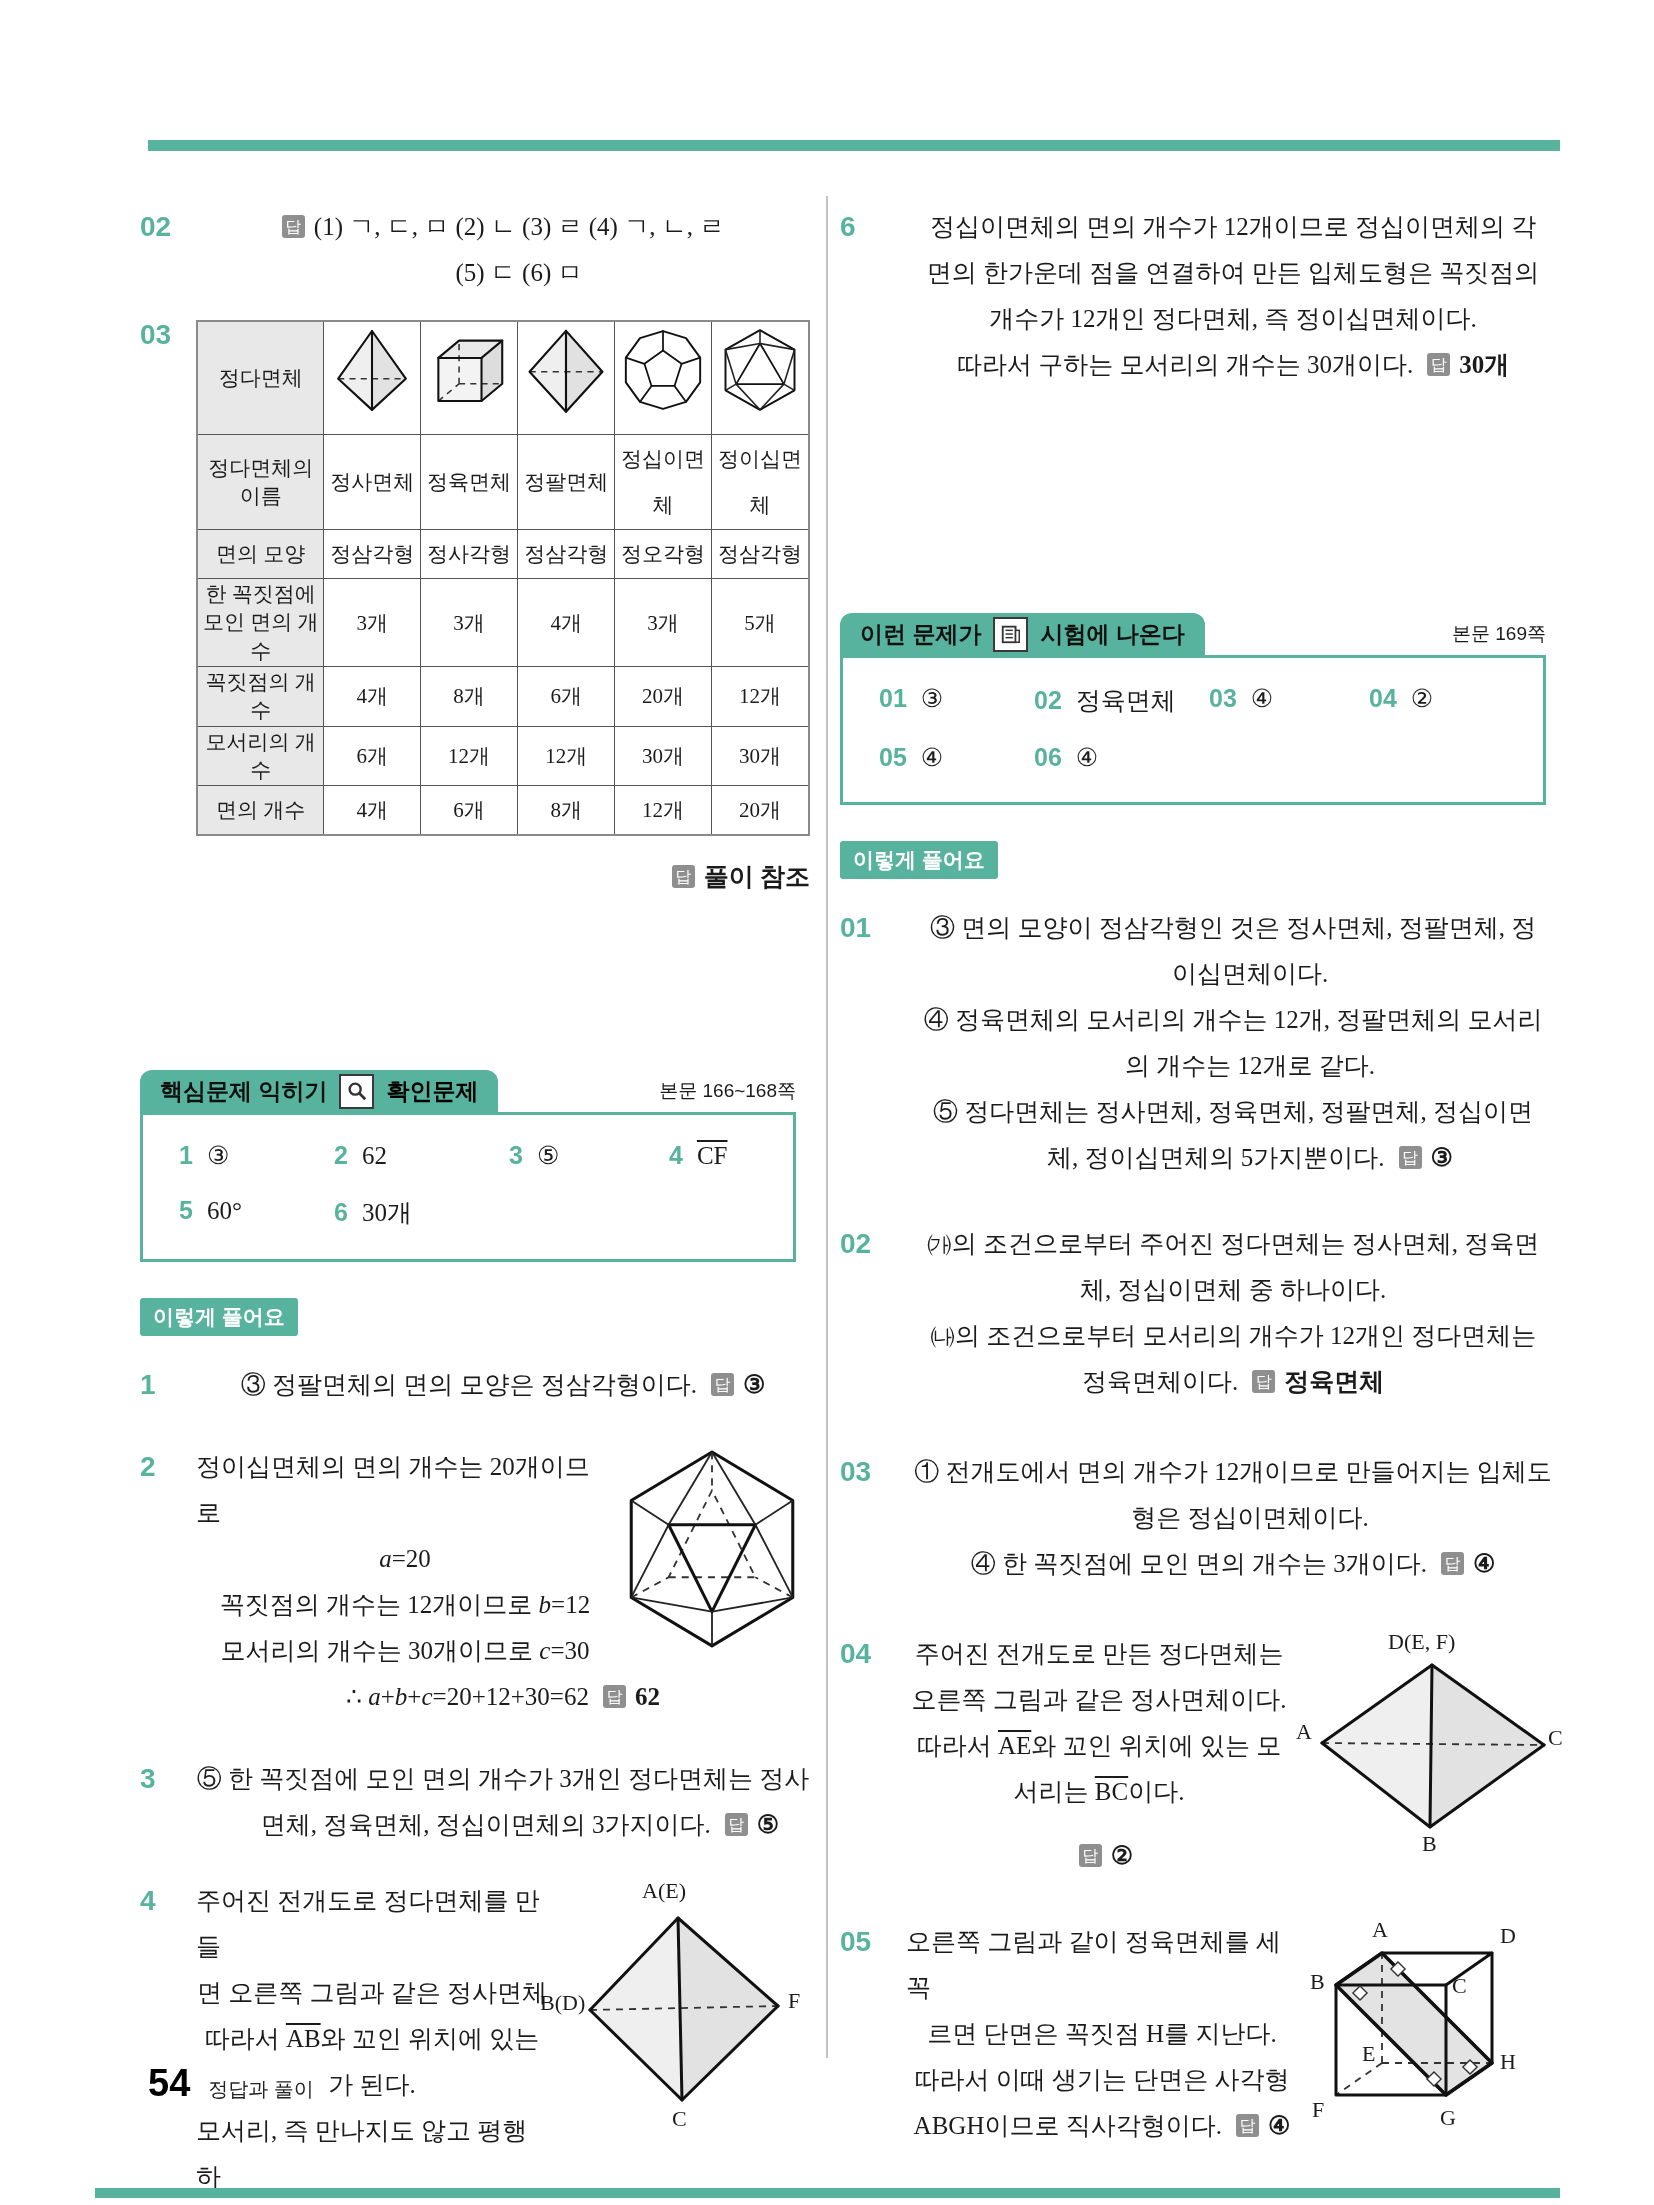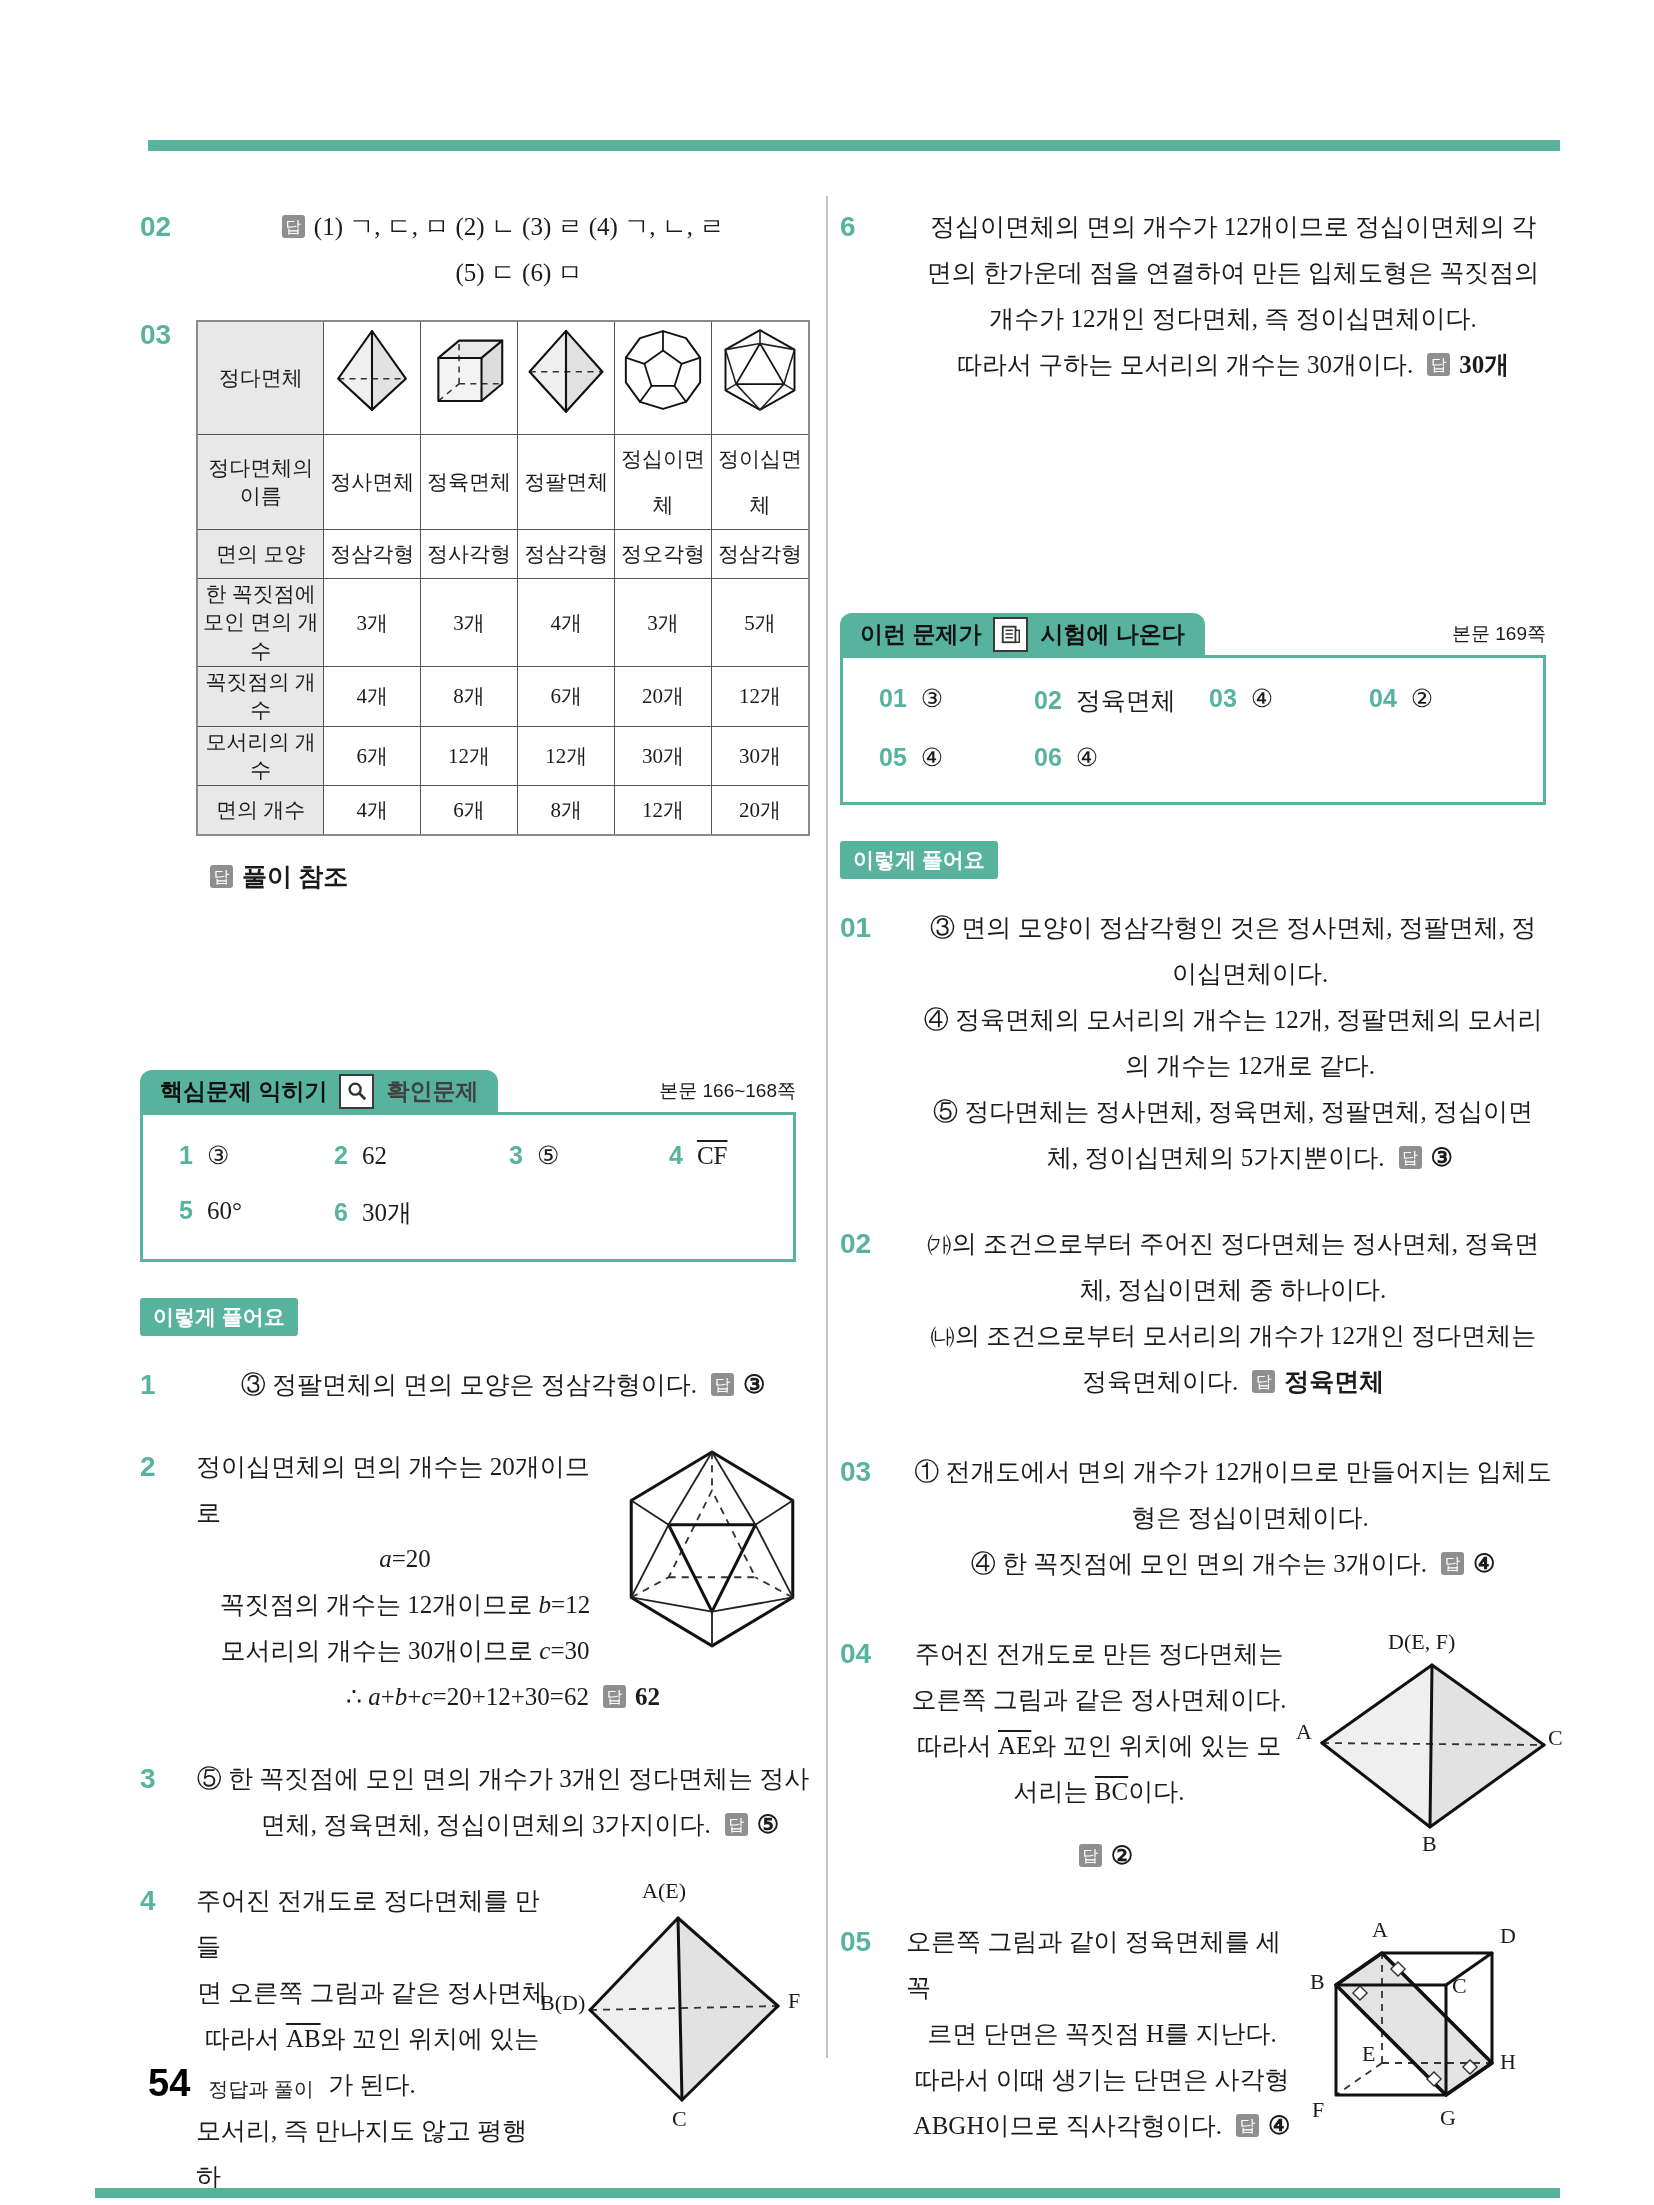--- a/index.html
+++ b/index.html
@@ -37,21 +37,21 @@
                font-family:"Liberation Sans","DejaVu Sans",sans-serif;
                font-size:21px;font-weight:bold;padding:5px 13px;border-radius:3px;}
 
   
   .abox{margin-right:14px;}
   .abox-head{display:flex;justify-content:space-between;align-items:flex-end;}
   .tab-pill{background:#58b39e;border-radius:12px 12px 0 0;height:42px;display:flex;
             align-items:center;padding:0 20px;gap:12px;}
   .tab-title{font-family:"Liberation Sans","DejaVu Sans",sans-serif;font-weight:bold;
              font-size:23px;color:#101010;white-space:nowrap;}
-  .tab-title.white{color:#404040;}
+  .tab-title.white{color:#000000;}
   .tab-icon{width:31px;height:31px;background:#ffffff;border:2px solid #3a3a3a;
             display:flex;align-items:center;justify-content:center;flex:0 0 auto;}
   .page-ref{font-family:"Liberation Sans","DejaVu Sans",sans-serif;font-size:19px;
             color:#1b1b1b;padding-bottom:8px;white-space:nowrap;}
   .abox-body{border:3px solid #58b39e;background:#fff;padding:26px 10px 30px 36px;}
   .agrid{display:grid;grid-template-columns:155px 175px 160px auto;row-gap:26px;}
   .aitem{display:flex;align-items:baseline;gap:14px;white-space:nowrap;}
   .aitem .ano{font-family:"Liberation Sans","DejaVu Sans",sans-serif;font-weight:bold;
               font-size:25px;color:#58b39e;}
   .aitem .aval{font-size:25px;}
@@ -59,21 +59,21 @@
   
   .ptable{border-collapse:collapse;margin-top:8px;border:2px solid #8a8a8a;}
   .ptable td{border:1.5px solid #555;text-align:center;font-size:21px;padding:1px 3px;
              vertical-align:middle;}
   .ptable .th{background:#e8e8e8;width:140px;white-space:pre-line;line-height:1.35;}
   .ptable .dc{width:92px;}
   .ptable .iconrow td{height:110px;}
   .ptable .txtrow td{height:34px;}
   .ptable .meetrow td{height:74px;}
   .ptable .numrow td{height:40px;}
-  .tans{display:flex;justify-content:flex-start;margin-top:18px;font-size:25px;}
+  .tans{display:flex;justify-content:flex-end;margin-top:18px;font-size:25px;}
 
   
   .withfig{display:flex;align-items:flex-start;}
   .ftxt{min-width:0;}
   .fwrap{position:relative;margin-left:auto;flex:0 0 auto;}
   .flabel{position:absolute;font-size:22px;line-height:1;white-space:nowrap;}
   svg .edge{stroke:#111;stroke-width:3;fill:none;stroke-linejoin:round;stroke-linecap:round;}
   svg .edge-thin{stroke:#222;stroke-width:1.8;fill:none;}
   svg .edge-dash{stroke:#333;stroke-width:1.8;fill:none;stroke-dasharray:7 6;}
   svg .edge-sec{stroke:#111;stroke-width:3.6;fill:none;stroke-linejoin:round;}

